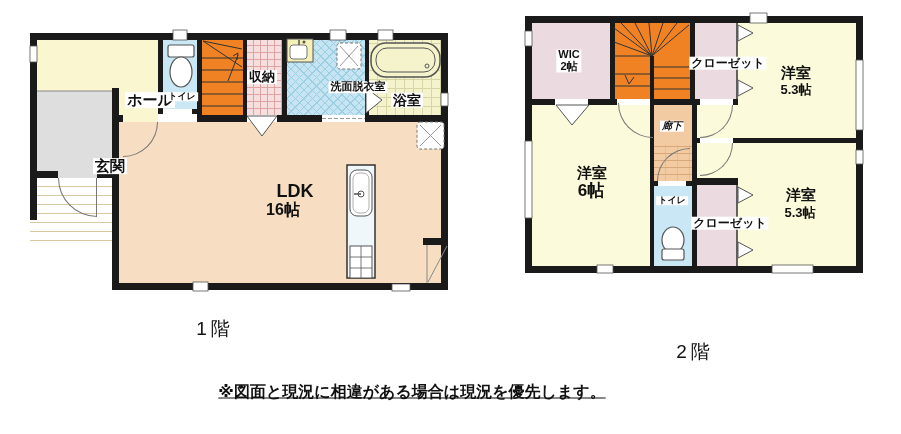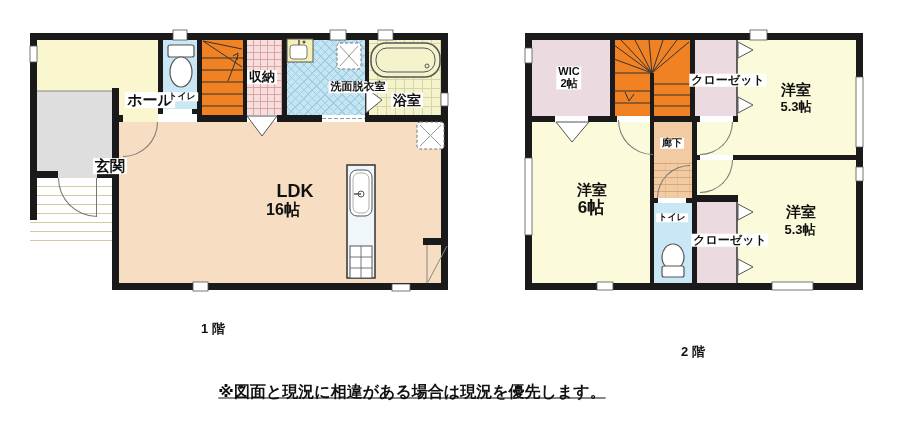--- a/index.html
+++ b/index.html
@@ -2,21 +2,21 @@
 <html><head>
 <meta charset="utf-8">
 <style>
   html,body{margin:0;padding:0;}
   body{
     width:901px;height:434px;background:#ffffff;position:relative;overflow:hidden;
     font-family:"Liberation Sans","DejaVu Sans",sans-serif;color:#111;
   }
   .floor{position:absolute;}
   #floor1{left:30px;top:33px;width:418px;height:257px;}
-  #floor2{left:525px;top:33px;width:338px;height:310px;}
+  #floor2{left:525px;top:16px;width:338px;height:310px;}
   .room{position:absolute;z-index:1;}
   .vector{position:absolute;left:0;top:0;z-index:2;overflow:visible;}
   .arc{position:absolute;z-index:3;box-sizing:border-box;border:0 solid #777;}
   .arc.bl{border-left:1px solid #777;border-bottom:1px solid #777;border-radius:0 0 0 100%;}
   .arc.br{border-right:1px solid #777;border-bottom:1px solid #777;border-radius:0 0 100% 0;}
   .arc.tl{border-left:1px solid #777;border-top:1px solid #777;border-radius:100% 0 0 0;}
   .leaf{position:absolute;z-index:3;background:#777;}
   .lbl{
     position:absolute;z-index:4;transform:translate(-50%,-50%);
     white-space:nowrap;font-weight:600;line-height:1.05;text-align:center;
@@ -52,21 +52,21 @@
   .brick{
     background-image:
       repeating-linear-gradient(0deg,transparent 0 6px,#D9A878 6px 7px),
       repeating-linear-gradient(90deg,transparent 0 11px,#E4BD93 11px 12px);
     background-color:#F3CBA3;
   }
   .porch{
     background-image:repeating-linear-gradient(180deg,#ffffff 0 8px,#D9C9A3 8px 9px);
     background-color:#ffffff;
   }
-  .caption{position:absolute;transform:translate(-50%,-50%);font-size:13px;font-weight:700;letter-spacing:4px;z-index:5;}
+  .caption{position:absolute;transform:translate(-50%,-50%);font-size:19px;font-weight:400;letter-spacing:4px;z-index:5;}
   .disclaimer{position:absolute;transform:translate(-50%,-50%);font-size:16px;font-weight:600;z-index:5;white-space:nowrap;text-decoration:underline;}
 </style>
 </head>
 <body>
 
 <div id="floor1" class="floor">
 
   <div class="room yellow1" style="left:7px;top:7px;width:121px;height:58px;"></div>
   <div class="room yellow1" style="left:89px;top:58px;width:39px;height:31px;"></div>
   <div class="room gray" style="left:7px;top:58px;width:75px;height:87px;"></div>
@@ -277,21 +277,21 @@
   <div class="arc br" style="left:175px;top:127px;width:33px;height:33px;"></div>
   <div class="arc tl" style="left:132px;top:132px;width:33px;height:33px;"></div>
 
   <div class="lbl chip" style="left:44px;top:45px;font-size:11px;">
     <div>WIC</div>
     <div>2帖</div>
   </div>
   <div class="lbl chip" style="left:203px;top:47px;font-size:12px;">クローゼット</div>
   <div class="lbl" style="left:271px;top:57px;font-size:15px;">洋室</div>
   <div class="lbl" style="left:271px;top:74px;font-size:13px;">5.3帖</div>
-  <div class="lbl chip" style="left:147px;top:110px;font-size:10px;">廊下</div>
+  <div class="lbl chip" style="left:147px;top:110px;font-size:10px;font-style:italic;">廊下</div>
   <div class="lbl" style="left:67px;top:157px;font-size:15px;">洋室</div>
   <div class="lbl" style="left:66px;top:175px;font-size:17px;">6帖</div>
   <div class="lbl chip" style="left:147px;top:185px;font-size:9px;">トイレ</div>
   <div class="lbl chip" style="left:205px;top:207px;font-size:12px;">クローゼット</div>
   <div class="lbl" style="left:276px;top:179px;font-size:15px;">洋室</div>
   <div class="lbl" style="left:275px;top:197px;font-size:13px;">5.3帖</div>
 </div>
 
 <div class="caption" style="left:215px;top:329px;">1階</div>
 <div class="caption" style="left:695px;top:352px;">2階</div>

